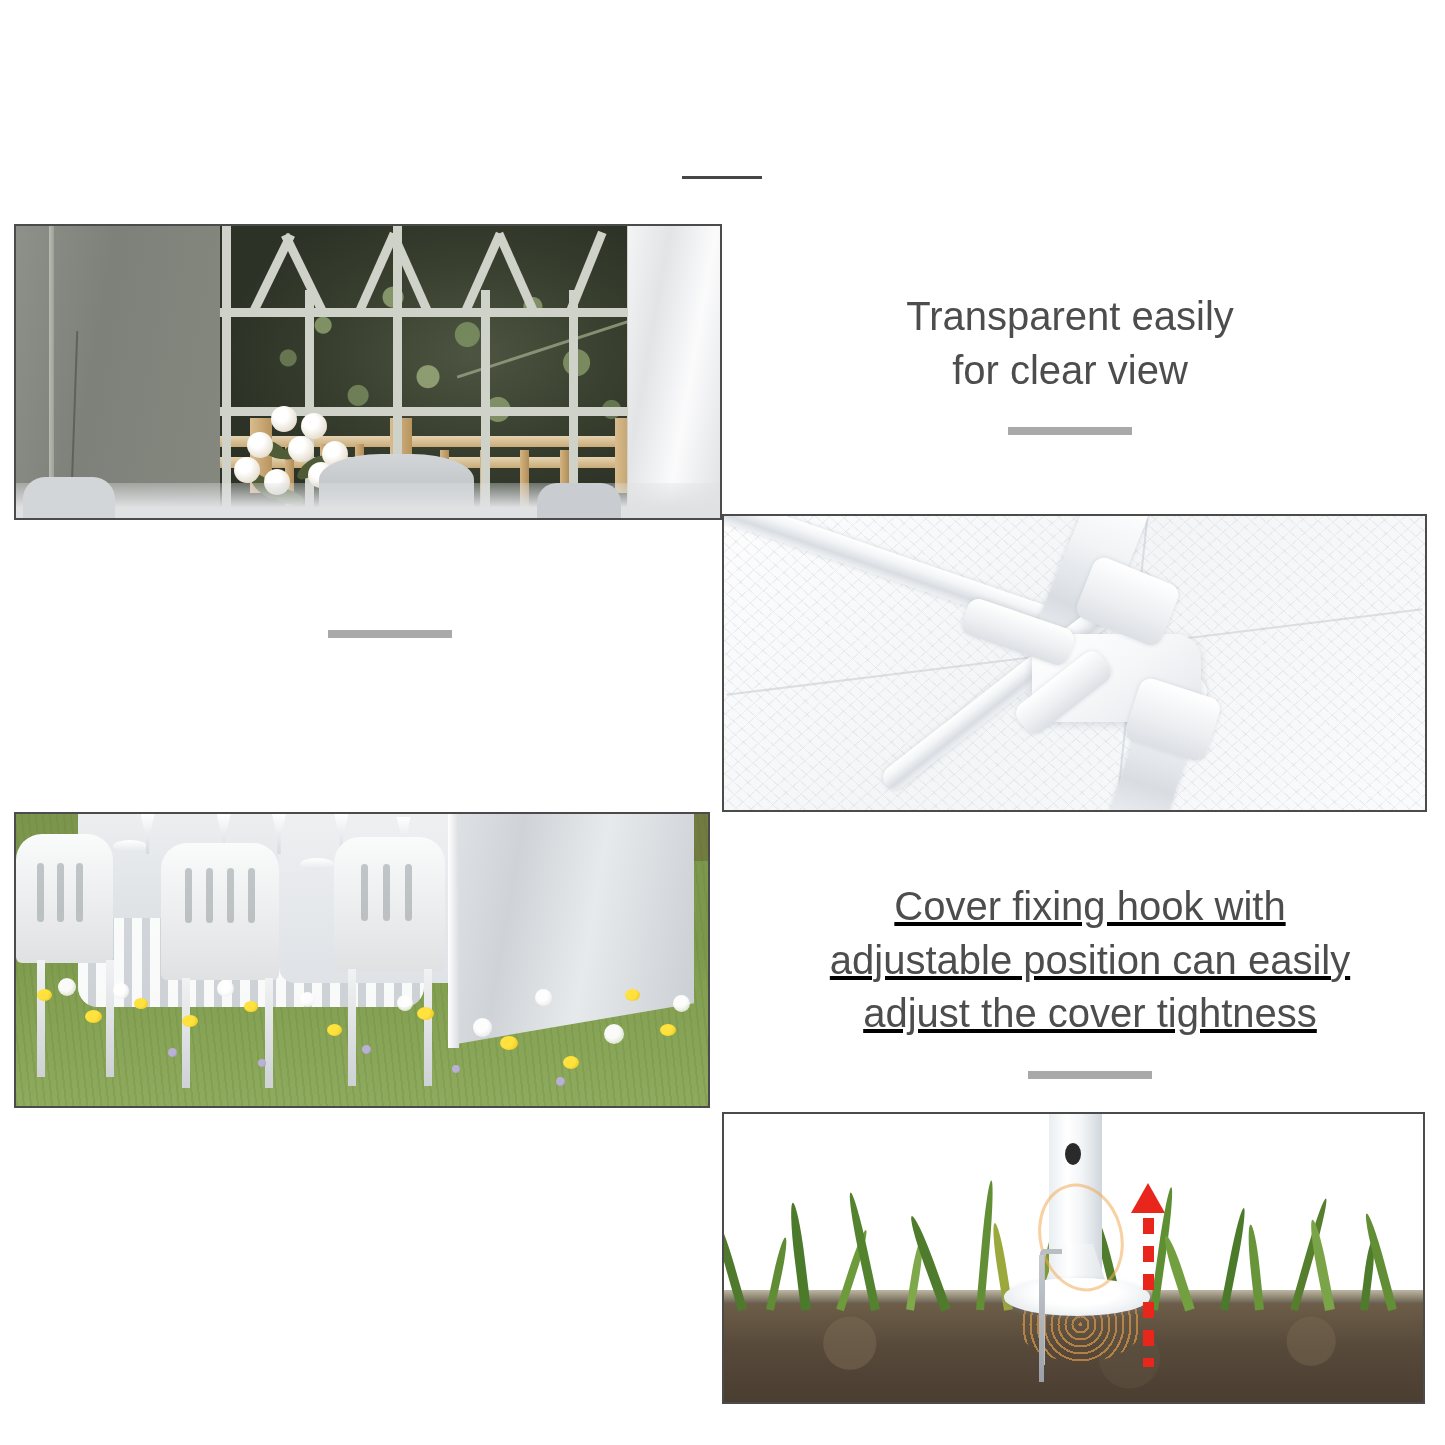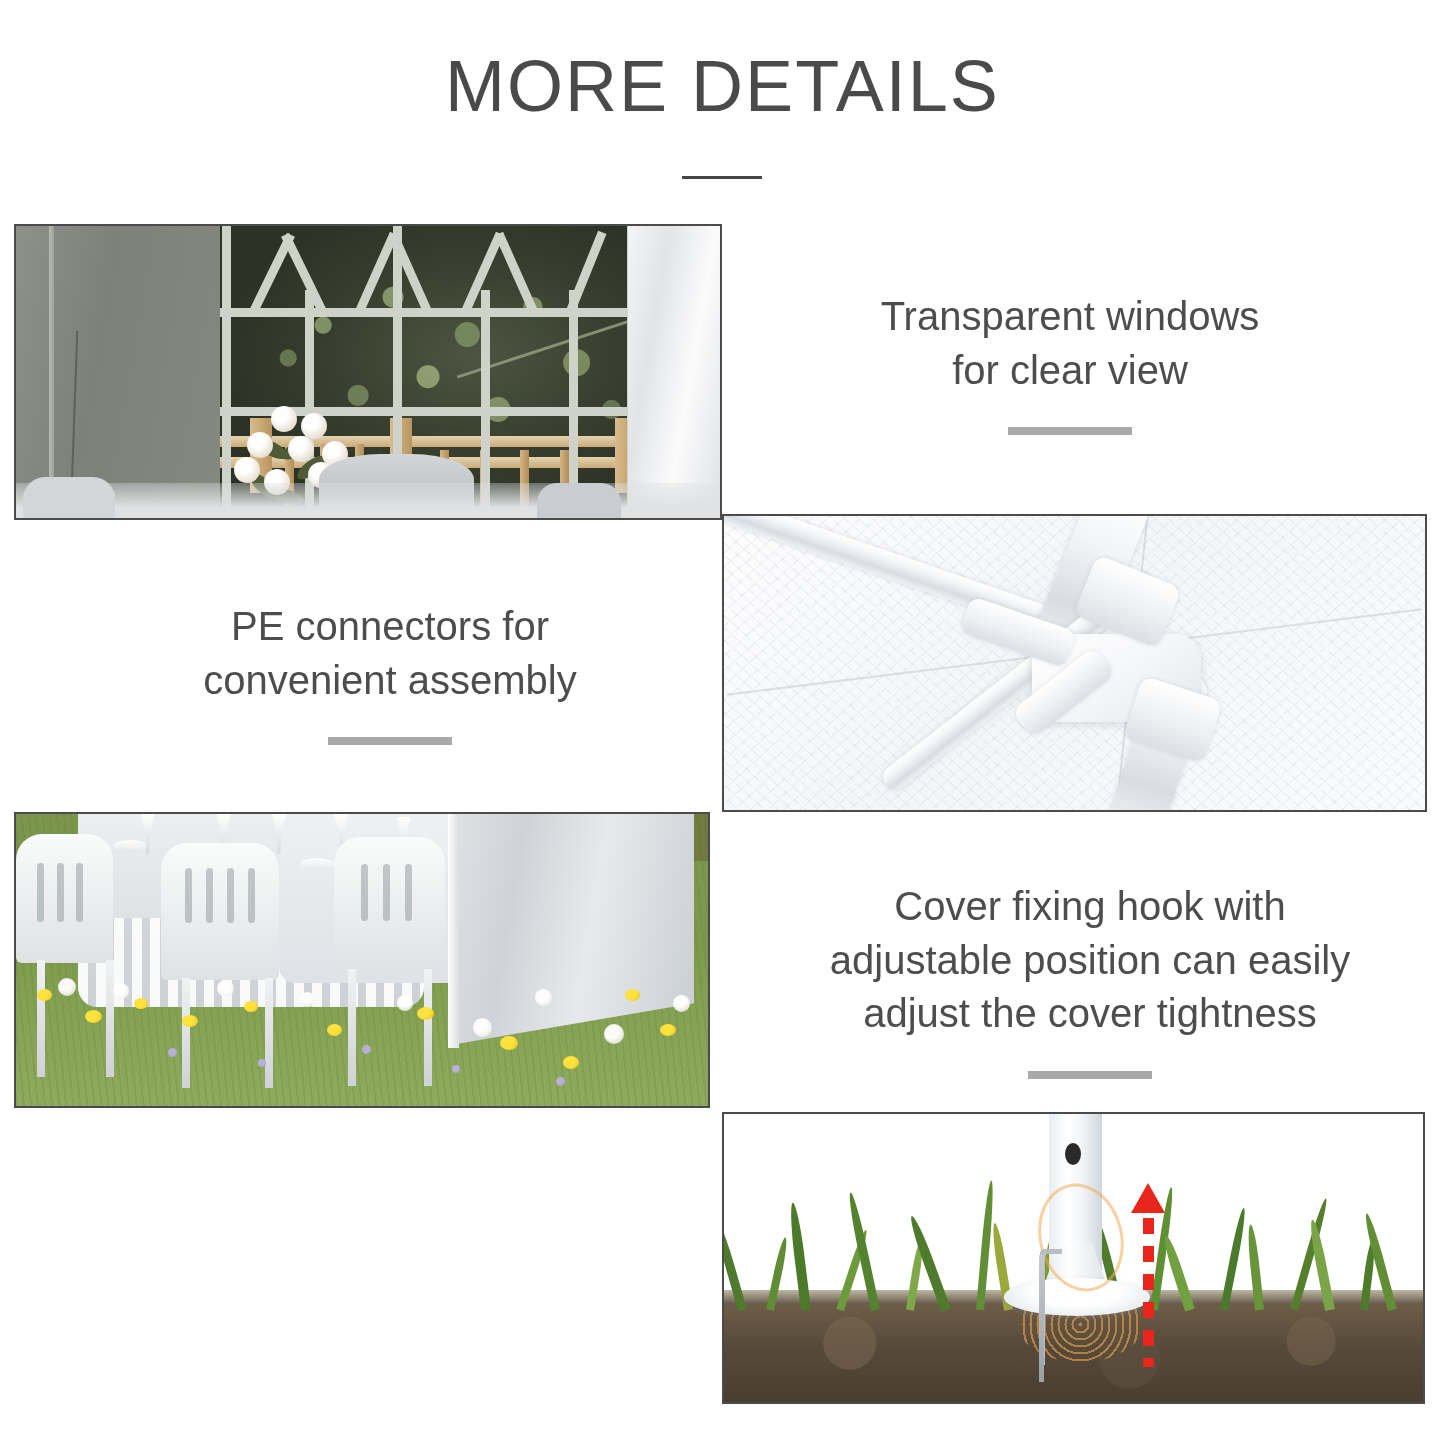--- a/index.html
+++ b/index.html
@@ -302,30 +302,29 @@
   .p4-roots{
     position:absolute; left:42%; top:60%; width:18%; height:26%;
     border-radius:50%;
     background:
       repeating-radial-gradient(circle at 50% 50%, rgba(214,150,72,.72) 0 2px, transparent 2px 7px);
   }
 
   
   #cap1 { left:760px; top:290px;  width:620px; }
   #cap2 { left:80px;  top:600px;  width:620px; }
-  #cap3 { left:760px; top:880px;  width:660px; }
+  #cap3 { left:760px; top:880px;  width:660px;text-decoration:underline; }
   #cap4 { left:40px;  top:1222px; width:640px; }
 </style>
 </head>
 <body>
 
 <div class="page">
 
   <div class="header">
-    <div class="page-title">MORE DETAILS</div>
     <div class="title-rule"></div>
   </div>
 
   <div class="photo" id="panel1">
     <div class="scene">
       <div class="p1-glass"></div>
       <div class="p1-foliage"></div>
       <div class="p1-branch"></div>
 
       <div class="p1-rail">
@@ -383,21 +382,21 @@
         <div class="p1-wall-crease"></div>
       </div>
       <div class="p1-curtain"></div>
       <div class="p1-foreground"></div>
       <div class="p1-chairL"></div>
       <div class="p1-chairR"></div>
     </div>
   </div>
 
   <div class="caption" id="cap1">
-    <div class="ctext">Transparent windows
+    <div class="ctext">Transparent easily
 for clear view</div>
     <div class="cbar"></div>
   </div>
 
   <div class="photo" id="panel2">
     <div class="scene">
       <div class="p2-bg"></div>
       <div class="p2-seam" style="left:0;top:46%;width:100%;height:2px;transform:rotate(-7deg)"></div>
       <div class="p2-seam" style="left:58%;top:0;width:2px;height:100%;transform:rotate(6deg)"></div>
 
@@ -408,22 +407,20 @@
 
       <div class="pe-hub"></div>
       <div class="pe-sleeve" style="left:34%;top:33%;width:16%;height:13%;transform:rotate(19deg)"></div>
       <div class="pe-sleeve" style="left:51%;top:18%;width:13%;height:22%;transform:rotate(22deg)"></div>
       <div class="pe-sleeve" style="left:58%;top:58%;width:12%;height:22%;transform:rotate(18deg)"></div>
       <div class="pe-sleeve" style="left:41%;top:54%;width:15%;height:12%;transform:rotate(-38deg)"></div>
     </div>
   </div>
 
   <div class="caption" id="cap2">
-    <div class="ctext">PE connectors for
-convenient assembly</div>
     <div class="cbar"></div>
   </div>
 
   <div class="photo" id="panel3">
     <div class="scene">
       <div class="p3-lawn"></div>
       <div class="p3-shade"></div>
       <div class="p3-fence"></div>
 
       <div class="p3-table"></div>

